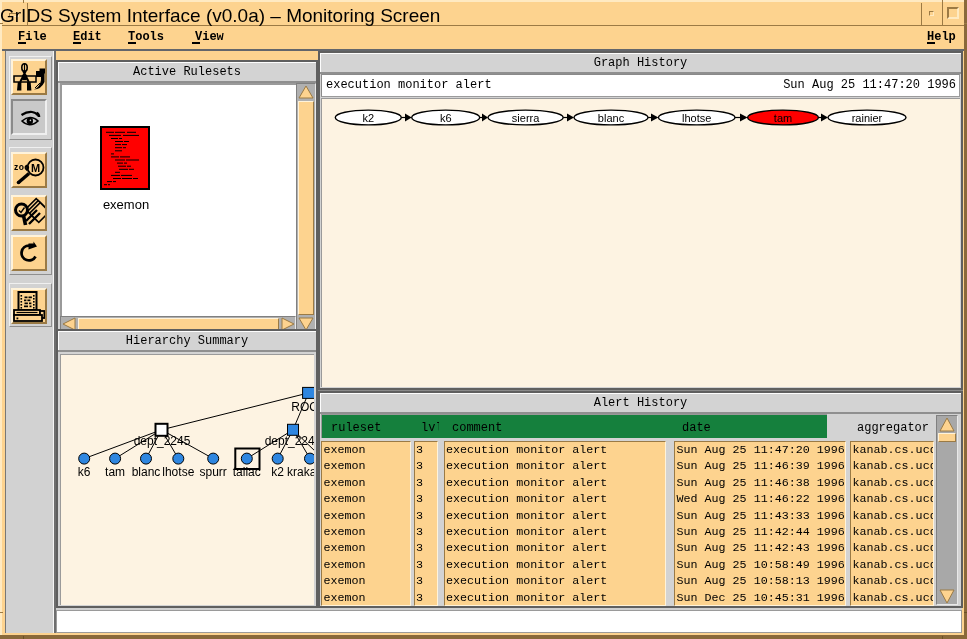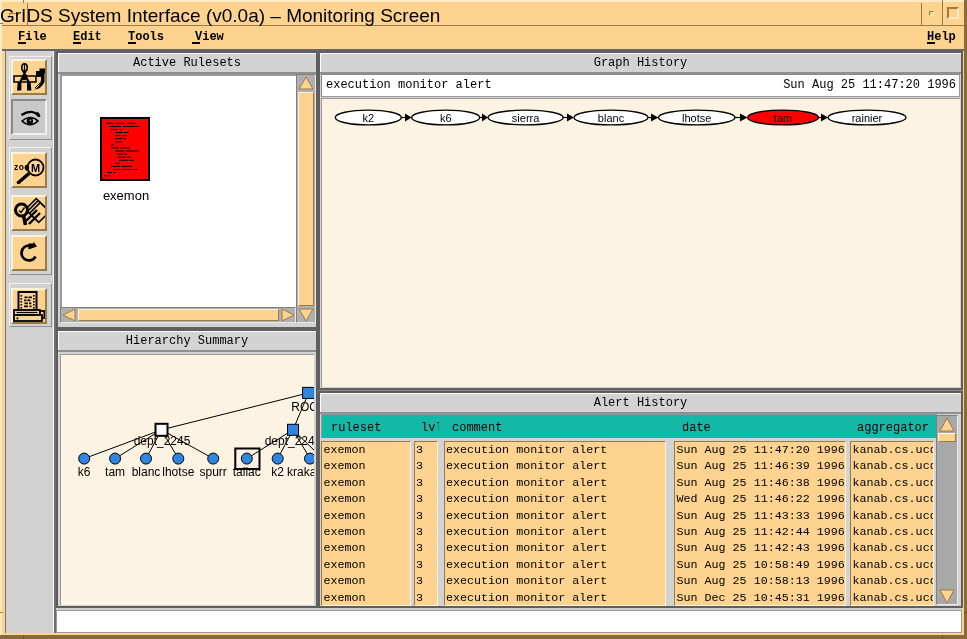--- a/index.html
+++ b/index.html
@@ -38,42 +38,42 @@
   .tbtn.pressed{background:#c9c9c9;border:2px solid #8a8a8a;
      border-bottom-color:#efefef;border-right-color:#efefef;}
   
   .panel{border:2px solid #5f5f5f;background:#d3d3d3;}
   .ptitle{position:absolute;left:0;top:0;right:0;height:21px;background:#d3d3d3;
      border-bottom:2px solid #8f8f8f;
      font-family:"Liberation Mono",monospace;font-size:12px;color:#000;
      text-align:center;line-height:20px;
      box-shadow:inset 1px 1px 0 #fdfdfd;}
   
-  #panAR{left:56px;top:51px;width:262px;height:278px;padding-left:24px;}
+  #panAR{left:56px;top:60px;width:262px;height:278px;padding-left:24px;}
   #arWhite{left:2px;top:21px;width:236px;height:233px;background:#fff;
      border-top:2px solid #9a9a9a;border-left:2px solid #9a9a9a;}
   
   .sbTrough{position:absolute;background:#b0b0b0;
      border:1px solid #808080;border-bottom-color:#e8e8e8;border-right-color:#e8e8e8;}
   .thumb{position:absolute;background:#fdd38f;
      border:1px solid #fff3da;border-bottom-color:#9a7a45;border-right-color:#9a7a45;}
   
   #panGR{left:318px;top:51px;width:645px;height:339px;}
   #grSub{position:absolute;left:1px;top:21px;width:639px;height:23px;background:#fff;
      border:1px solid #9b9b9b;border-top-color:#8a8a8a;border-left-color:#8a8a8a;
      font-family:"Liberation Mono",monospace;font-size:12px;line-height:21px;color:#000;}
   #grCanvas{position:absolute;left:1px;top:45px;width:639px;height:289px;background:#fdf3e2;
      border-top:1px solid #9a9a9a;border-left:1px solid #9a9a9a;}
   
   #panHS{left:56px;top:329px;width:262px;height:279px;}
   #hsCanvas{position:absolute;left:2px;top:23px;width:254px;height:251px;background:#fdf3e2;
      border-top:1px solid #9a9a9a;border-left:1px solid #9a9a9a;overflow:hidden;}
   
   #panAH{left:318px;top:391px;width:645px;height:217px;}
-  #ahHead{position:absolute;left:1px;top:21px;width:616px;height:24px;background:#14b8a6;
+  #ahHead{position:absolute;left:1px;top:21px;width:506px;height:24px;background:#15803d;
      border-top:1px solid #999;border-left:1px solid #999;
      font-family:"Liberation Mono",monospace;font-size:12px;color:#000;text-align:right;}
   .hcol{position:absolute;top:6px;overflow:hidden;white-space:pre;}
   .acol{position:absolute;top:48px;height:165px;background:#fdd38f;
      border:1px solid #9a7a45;border-bottom-color:#fff3da;border-right-color:#fff3da;
      overflow:hidden;font-family:"Liberation Mono",monospace;font-size:11.7px;color:#000;}
   .acol div{height:16.4px;line-height:16.4px;padding-left:1.5px;white-space:pre;}
   
   #status{left:56px;top:610px;width:906px;height:23px;background:#fff;
      border:1px solid #9a9a9a;}

